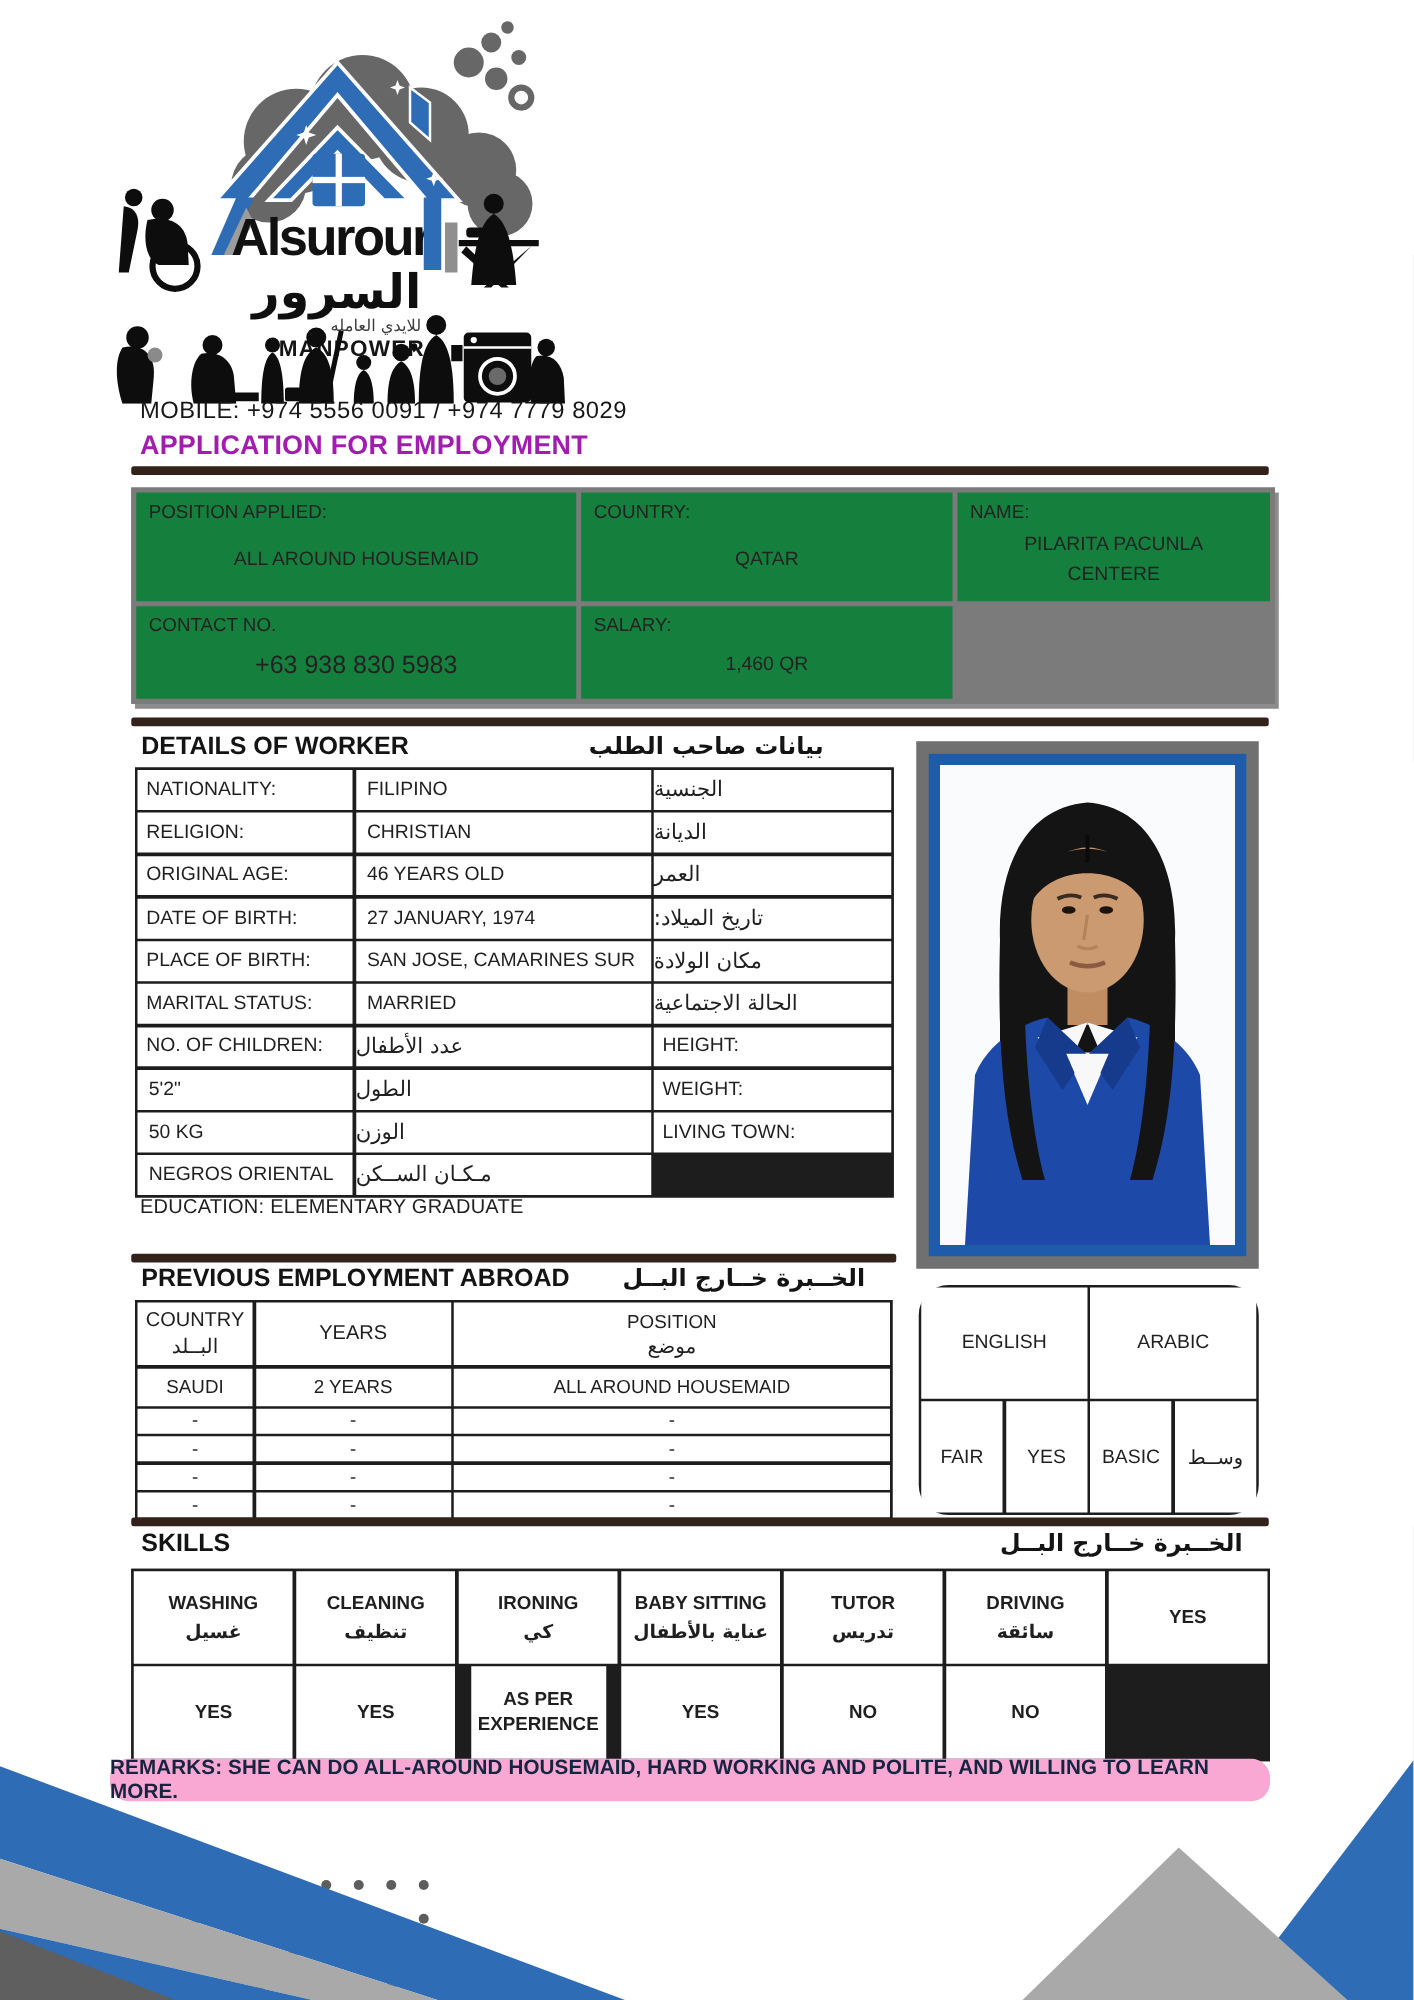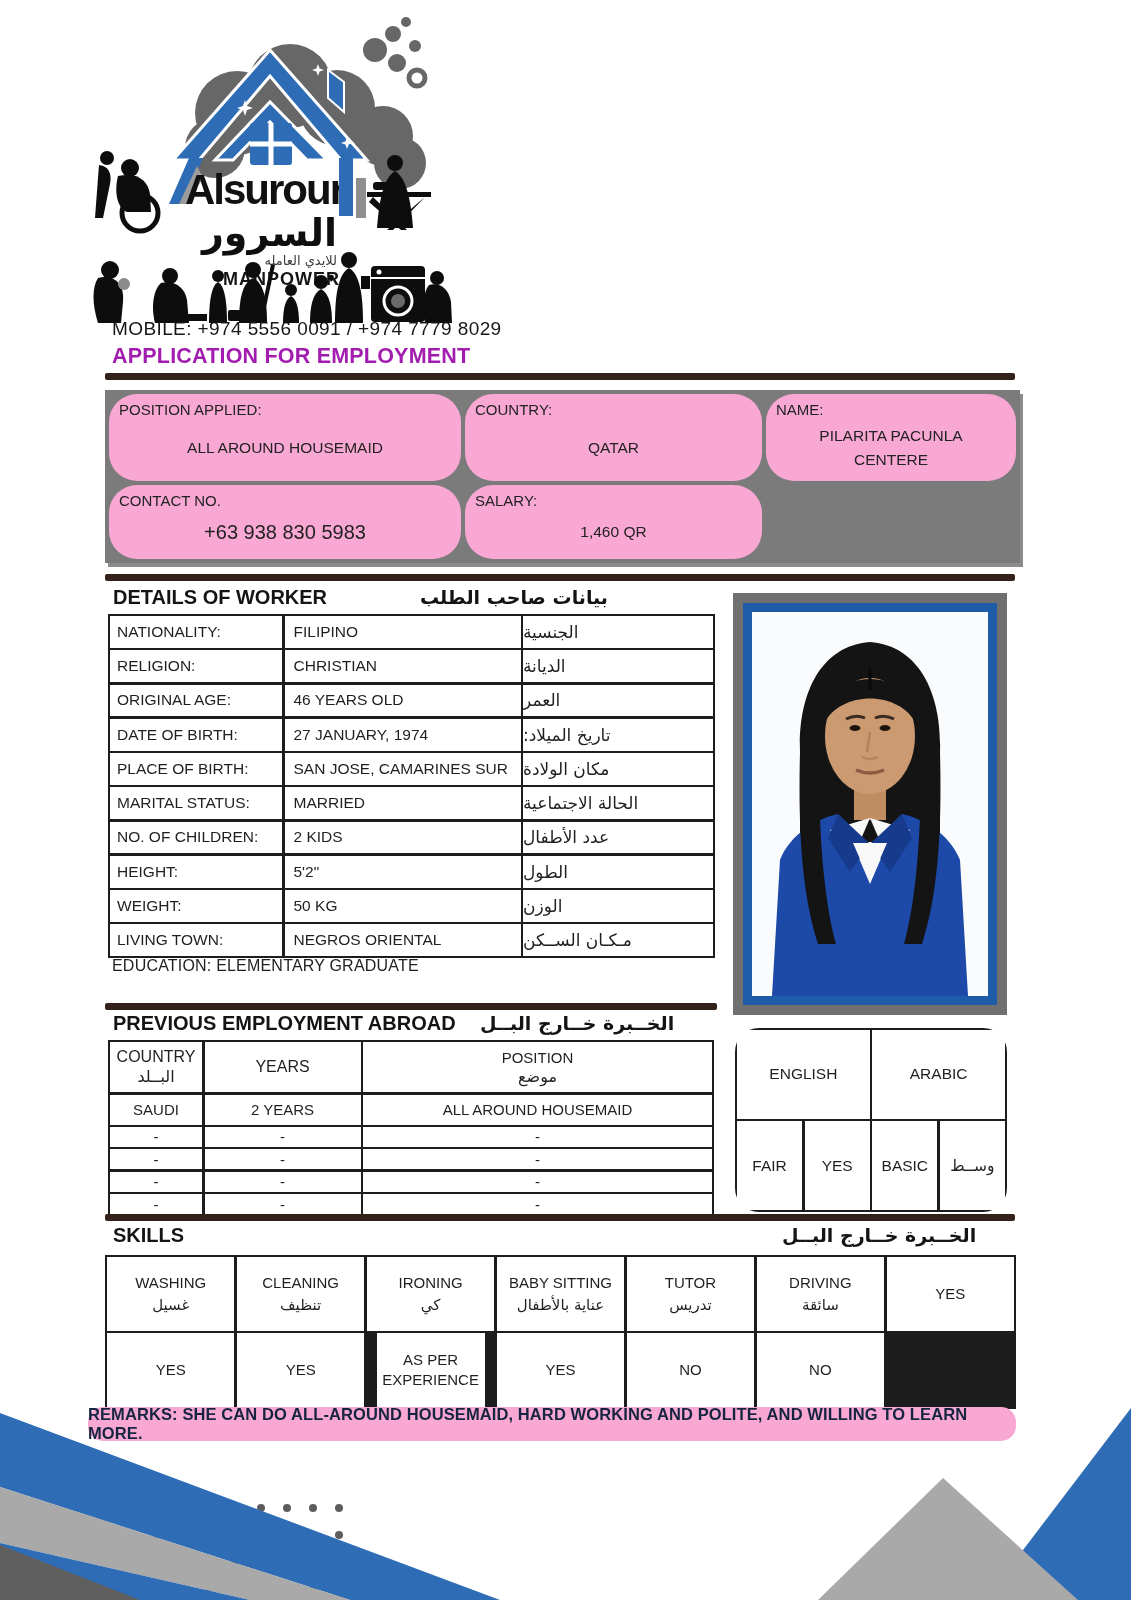--- a/index.html
+++ b/index.html
@@ -6,28 +6,28 @@
   .page{position:relative;width:1131px;height:1600px;margin:0 auto;background:#ffffff;
         font-family:"Liberation Sans",sans-serif;color:#1c1c1c;overflow:hidden;}
   .abs{position:absolute;}
   .ar{font-family:"DejaVu Sans",sans-serif;direction:rtl;unicode-bidi:plaintext;}
 
   
   .mobile-line{left:112px;top:318px;font-size:19px;font-weight:500;letter-spacing:.4px;color:#171717;}
   .h1{left:112px;top:344px;font-size:21.5px;font-weight:800;letter-spacing:.2px;color:#a21caf;}
   .rule{height:7px;background:#32221a;border-radius:2px;}
   .sec-head{font-size:20px;font-weight:800;color:#141414;}
-  .sec-head-ar{font-size:19px;font-weight:700;color:#141414;text-align:left;}
+  .sec-head-ar{font-size:19px;font-weight:700;color:#141414;text-align:center;}
 
   
   .app-table{left:105px;top:390px;width:907px;height:165px;display:grid;
              grid-template-columns:352px 297px 1fr;grid-template-rows:87px 1fr;
              background:#7b7b7b;gap:4px;border:4px solid #7b7b7b;
              box-shadow:3px 4px 0 rgba(45,45,45,.55);}
-  .app-cell{background:#f9a8d4;padding:7px 10px 4px 10px;display:flex;flex-direction:column;border-radius:28px;}
+  .app-cell{background:#15803d;padding:7px 10px 4px 10px;display:flex;flex-direction:column;}
   .app-label{font-size:15px;color:#222;}
   .app-value{flex:1;display:flex;align-items:center;justify-content:center;text-align:center;
              font-size:15.5px;color:#222;padding:0 14px;line-height:1.5;}
 
   
   .dgrid{display:grid;background:#1d1d1d;gap:2.5px;border:2.5px solid #1d1d1d;}
   .dcell{background:#fff;display:flex;align-items:center;font-size:15.5px;color:#1f1f1f;}
 
   
   .det-table{left:108px;top:614px;width:603px;height:340px;
@@ -51,21 +51,21 @@
   .pc{justify-content:center;text-align:center;font-size:15px;}
 
   
   .lang-table{left:735px;top:1028px;width:268px;height:180px;
               grid-template-columns:repeat(4,1fr);grid-template-rows:1fr 1fr;border-radius:24px;}
   .lcell{justify-content:center;text-align:center;font-size:15.5px;}
   .lspan{grid-column:span 2;}
 
   
   .skills-table{left:105px;top:1255px;width:907px;height:150px;
-                grid-template-columns:repeat(7,1fr);grid-template-rows:1fr 1fr;}
+                grid-template-columns:repeat(7,1fr);grid-template-rows:1fr 1fr;font-weight:bold;}
   .sk-cell{flex-direction:column;justify-content:center;gap:5px;text-align:center;
            font-size:15px;padding:2px;}
   .sk-val{justify-content:center;text-align:center;font-size:15px;line-height:1.35;padding:2px 6px;}
 
   
   .remarks{left:88px;top:1407px;width:928px;height:34px;background:#f9a8d4;border-radius:15px;
            display:flex;align-items:center;justify-content:center;font-size:16.5px;font-weight:800;
            color:#152540;letter-spacing:.1px;}
 
   svg text{font-family:"Liberation Sans",sans-serif;}
@@ -219,21 +219,20 @@
     <div class="dcell det-label">DATE OF BIRTH:</div>
     <div class="dcell det-value">27 JANUARY, 1974</div>
     <div class="dcell det-ar ar">تاريخ الميلاد:</div>
     <div class="dcell det-label">PLACE OF BIRTH:</div>
     <div class="dcell det-value">SAN JOSE, CAMARINES SUR</div>
     <div class="dcell det-ar ar">مكان الولادة</div>
     <div class="dcell det-label">MARITAL STATUS:</div>
     <div class="dcell det-value">MARRIED</div>
     <div class="dcell det-ar ar">الحالة الاجتماعية</div>
     <div class="dcell det-label">NO. OF CHILDREN:</div>
-    <div class="dcell det-value">2 KIDS</div>
     <div class="dcell det-ar ar">عدد الأطفال</div>
     <div class="dcell det-label">HEIGHT:</div>
     <div class="dcell det-value">5'2"</div>
     <div class="dcell det-ar ar">الطول</div>
     <div class="dcell det-label">WEIGHT:</div>
     <div class="dcell det-value">50 KG</div>
     <div class="dcell det-ar ar">الوزن</div>
     <div class="dcell det-label">LIVING TOWN:</div>
     <div class="dcell det-value">NEGROS ORIENTAL</div>
     <div class="dcell det-ar ar">مـكـان الســكن</div>

